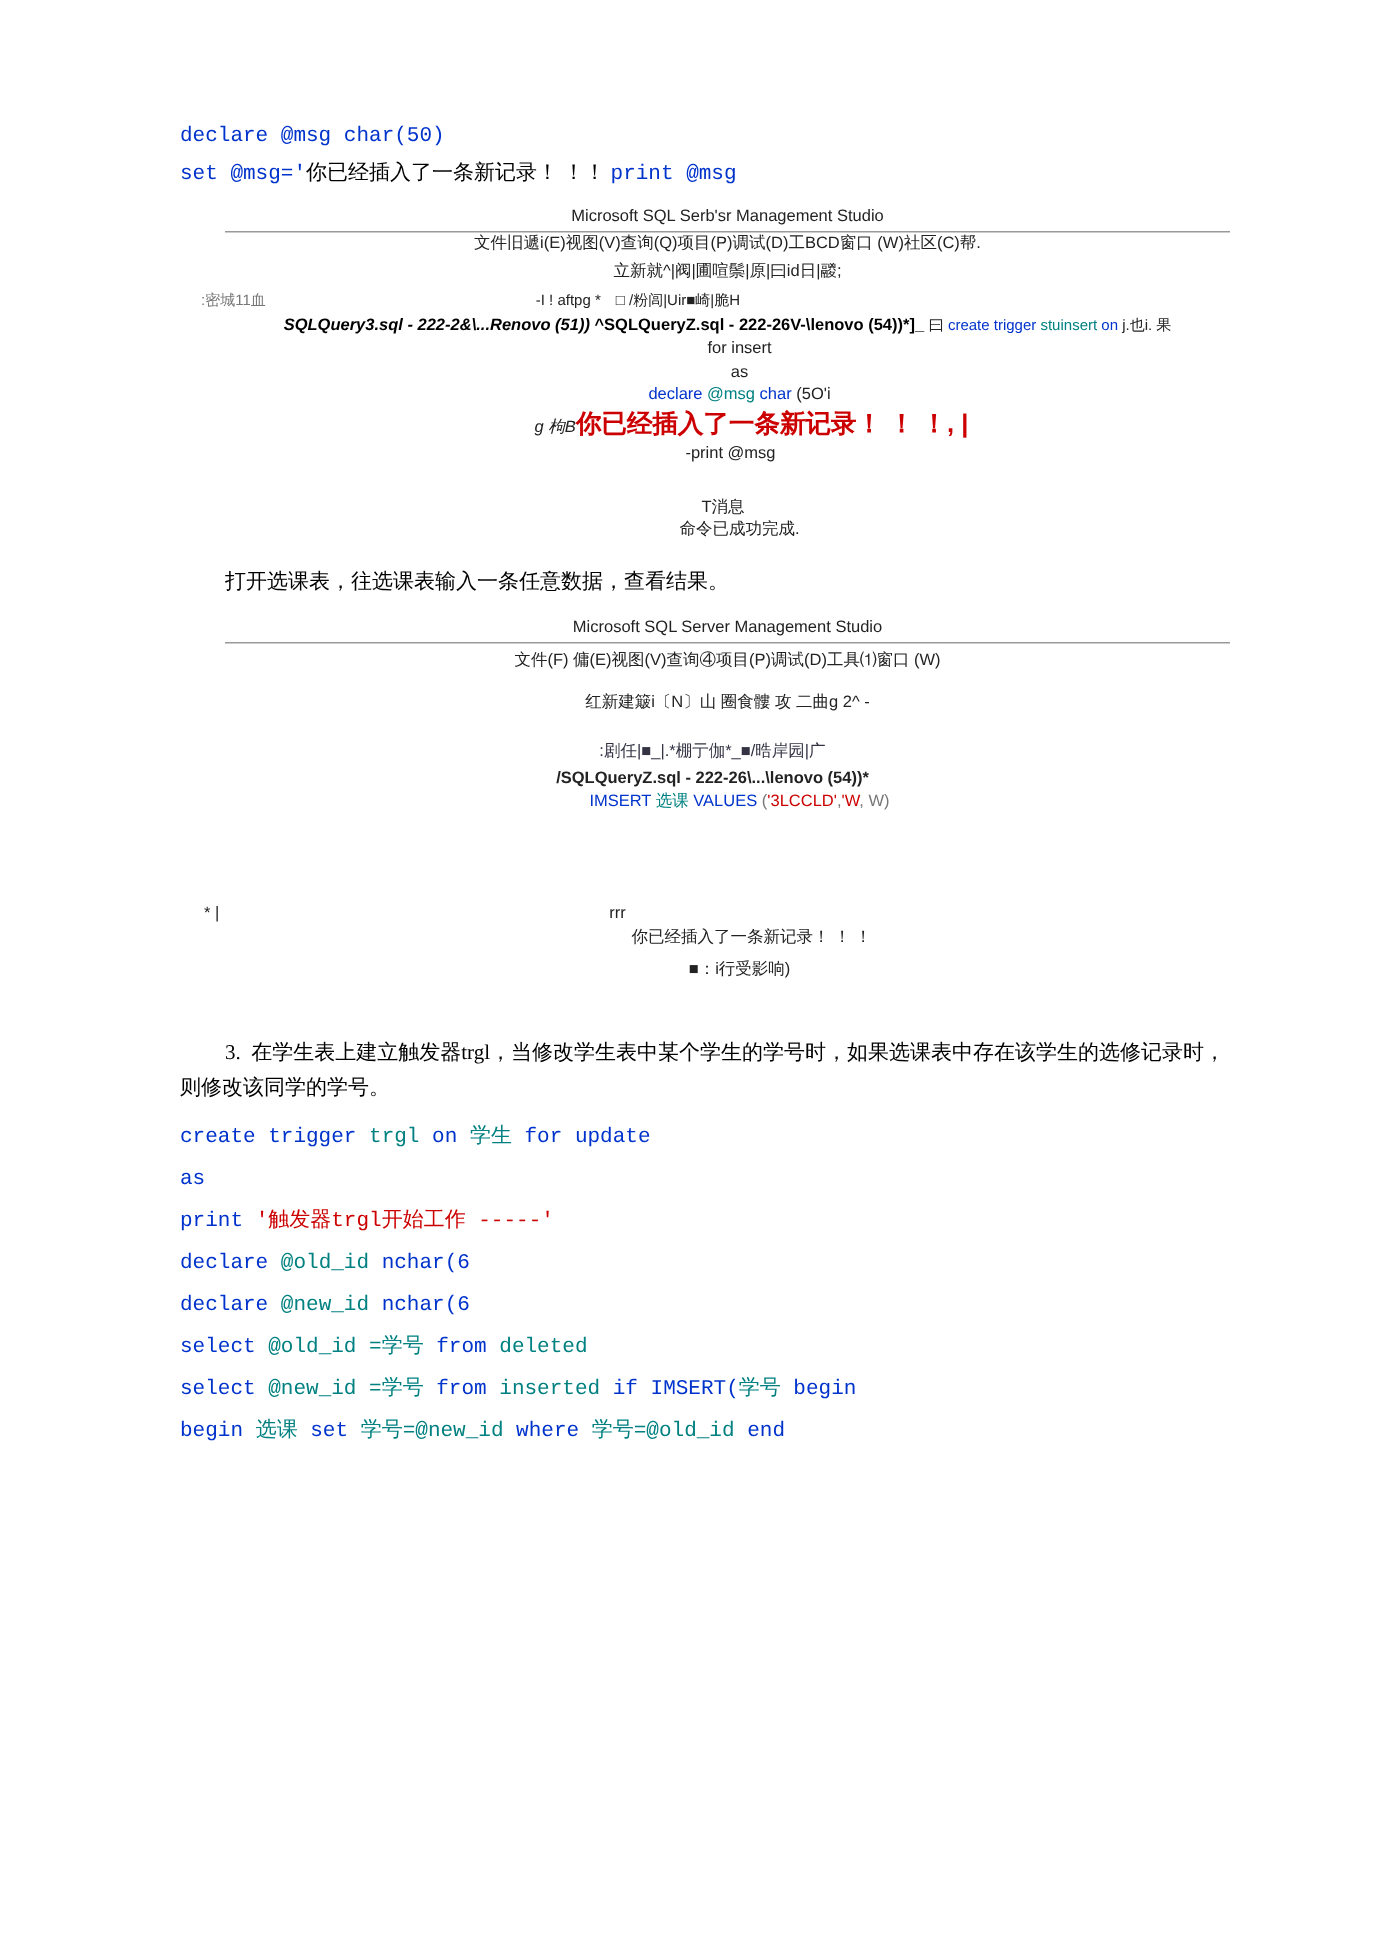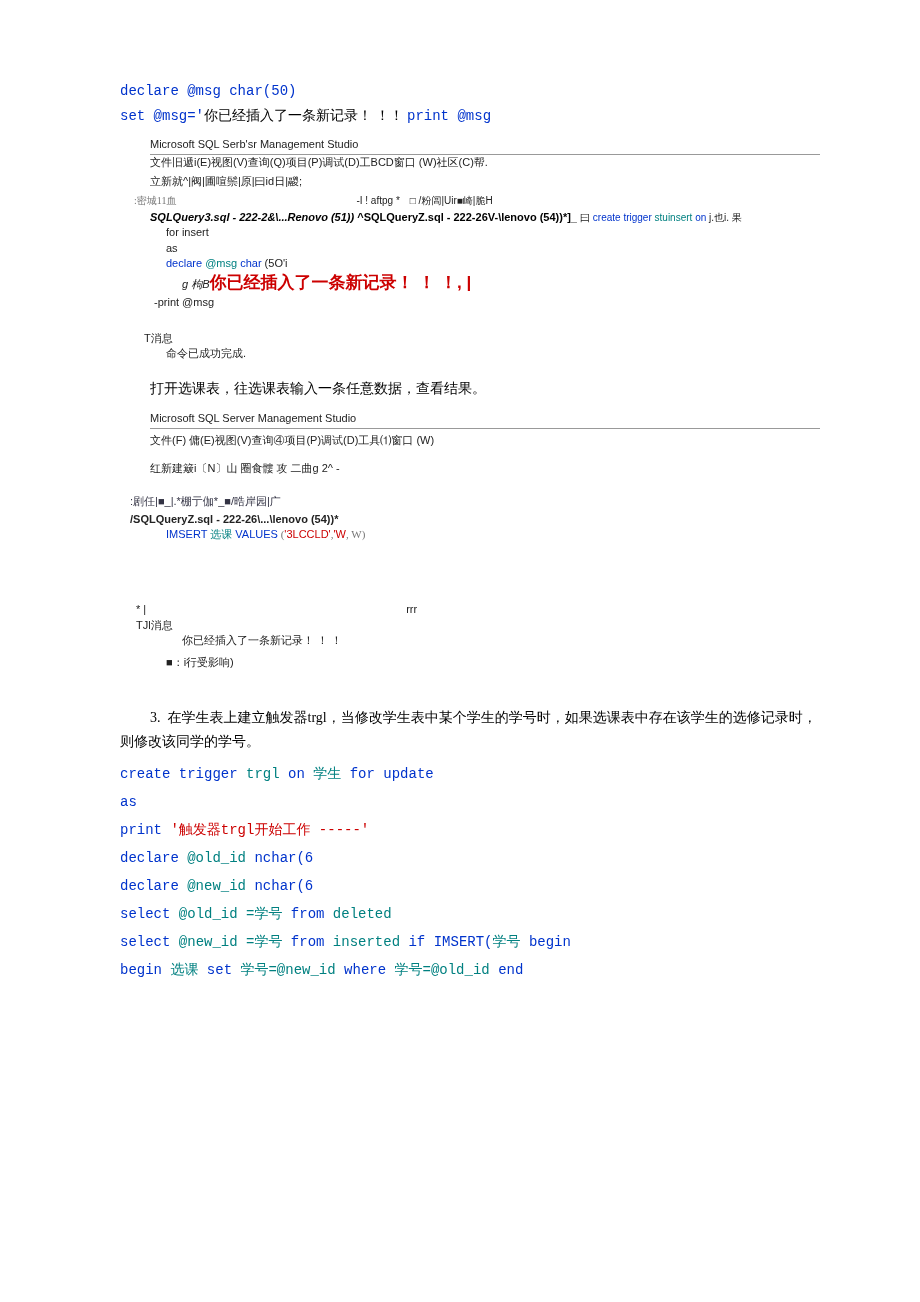--- a/index.html
+++ b/index.html
@@ -11,25 +11,25 @@
   padding: 80px 100px 60px 120px;
   width: 920px;
   box-sizing: border-box;
   line-height: 1.7;
 }
 .mono { font-family: Consolas, "Courier New", monospace; font-size: 14px; line-height: 1.7; }
 .cn-serif { font-family: "SimSun", "宋体", serif; }
 .blue { color: #0033cc; }
 .red { color: #cc0000; }
 .teal { color: #008080; }
-.gray { color: #777; font-family: Liberation Serif, serif; }
+.gray { color: #777; }
 .black { color: #000; }
 .smaller { font-size: 10px; }
 .sansui { font-family: "Microsoft YaHei", Arial, sans-serif; font-size: 11px; color: #222; }
-.code-box { margin: 6px 0 6px 30px; }
+.code-box { margin: 6px 0 6px 30px; text-align: center; }
 .tight { line-height: 1.4; }
 .indent1 { padding-left: 16px; }
 .indent2 { padding-left: 32px; }
 .narr { margin: 16px 0 10px 30px; }
 .title-row { border-bottom: 1px solid #999; padding-bottom: 2px; margin-top: 8px; }
 .bold { font-weight: bold; }
 </style>
 </head>
 <body>
 
@@ -82,21 +82,20 @@
   <div class="sansui smaller indent1">
     <span class="blue">IMSERT</span><span class="teal"> 选课 </span><span class="blue">VALUES</span><span class="gray"> (</span><span class="red">'3LCCLD'</span><span class="gray">,</span><span class="red">'W</span><span class="gray">, W</span><span class="gray">)</span>
   </div>
 
   <div style="height:60px"></div>
   <div class="sansui smaller" style="display:flex; margin-left:-14px;">
     <span>* |</span>
     <span style="flex:0 0 260px"></span>
     <span>rrr</span>
   </div>
-  <div class="sansui smaller" style="margin-left:-14px">TJl消息</div>
   <div class="sansui smaller indent2">你已经插入了一条新记录！ ！ ！</div>
   <div style="height:6px"></div>
   <div class="sansui smaller indent1">■：i行受影响)</div>
 </div>
 
 <div style="height:30px"></div>
 
 <div class="cn-serif" style="margin-left:0;">
   <span style="display:inline-block; text-indent:30px;">
     <span>3.</span>&nbsp;&nbsp;<span>在学生表上建立触发器trgl，当修改学生表中某个学生的学号时，如果选课表中存在该学生的选修记录时，则修改该同学的学号。</span>

